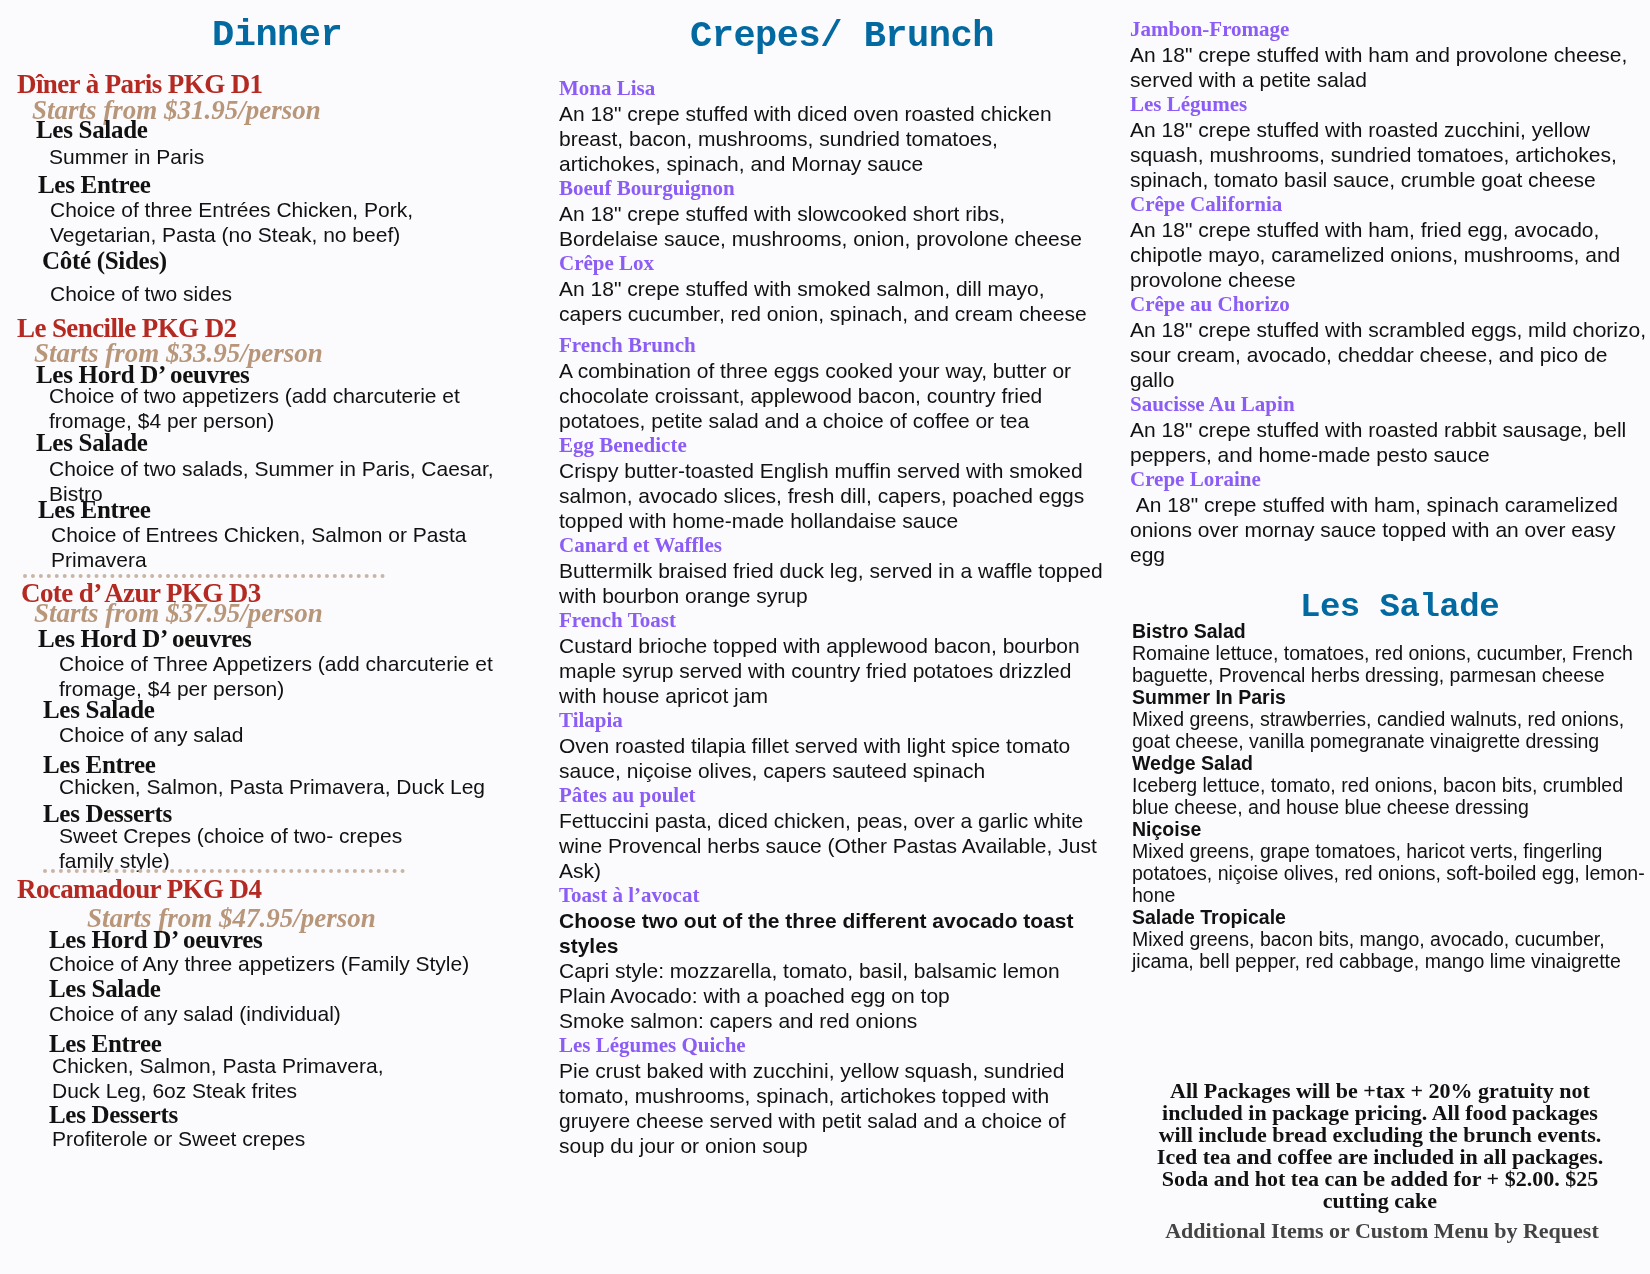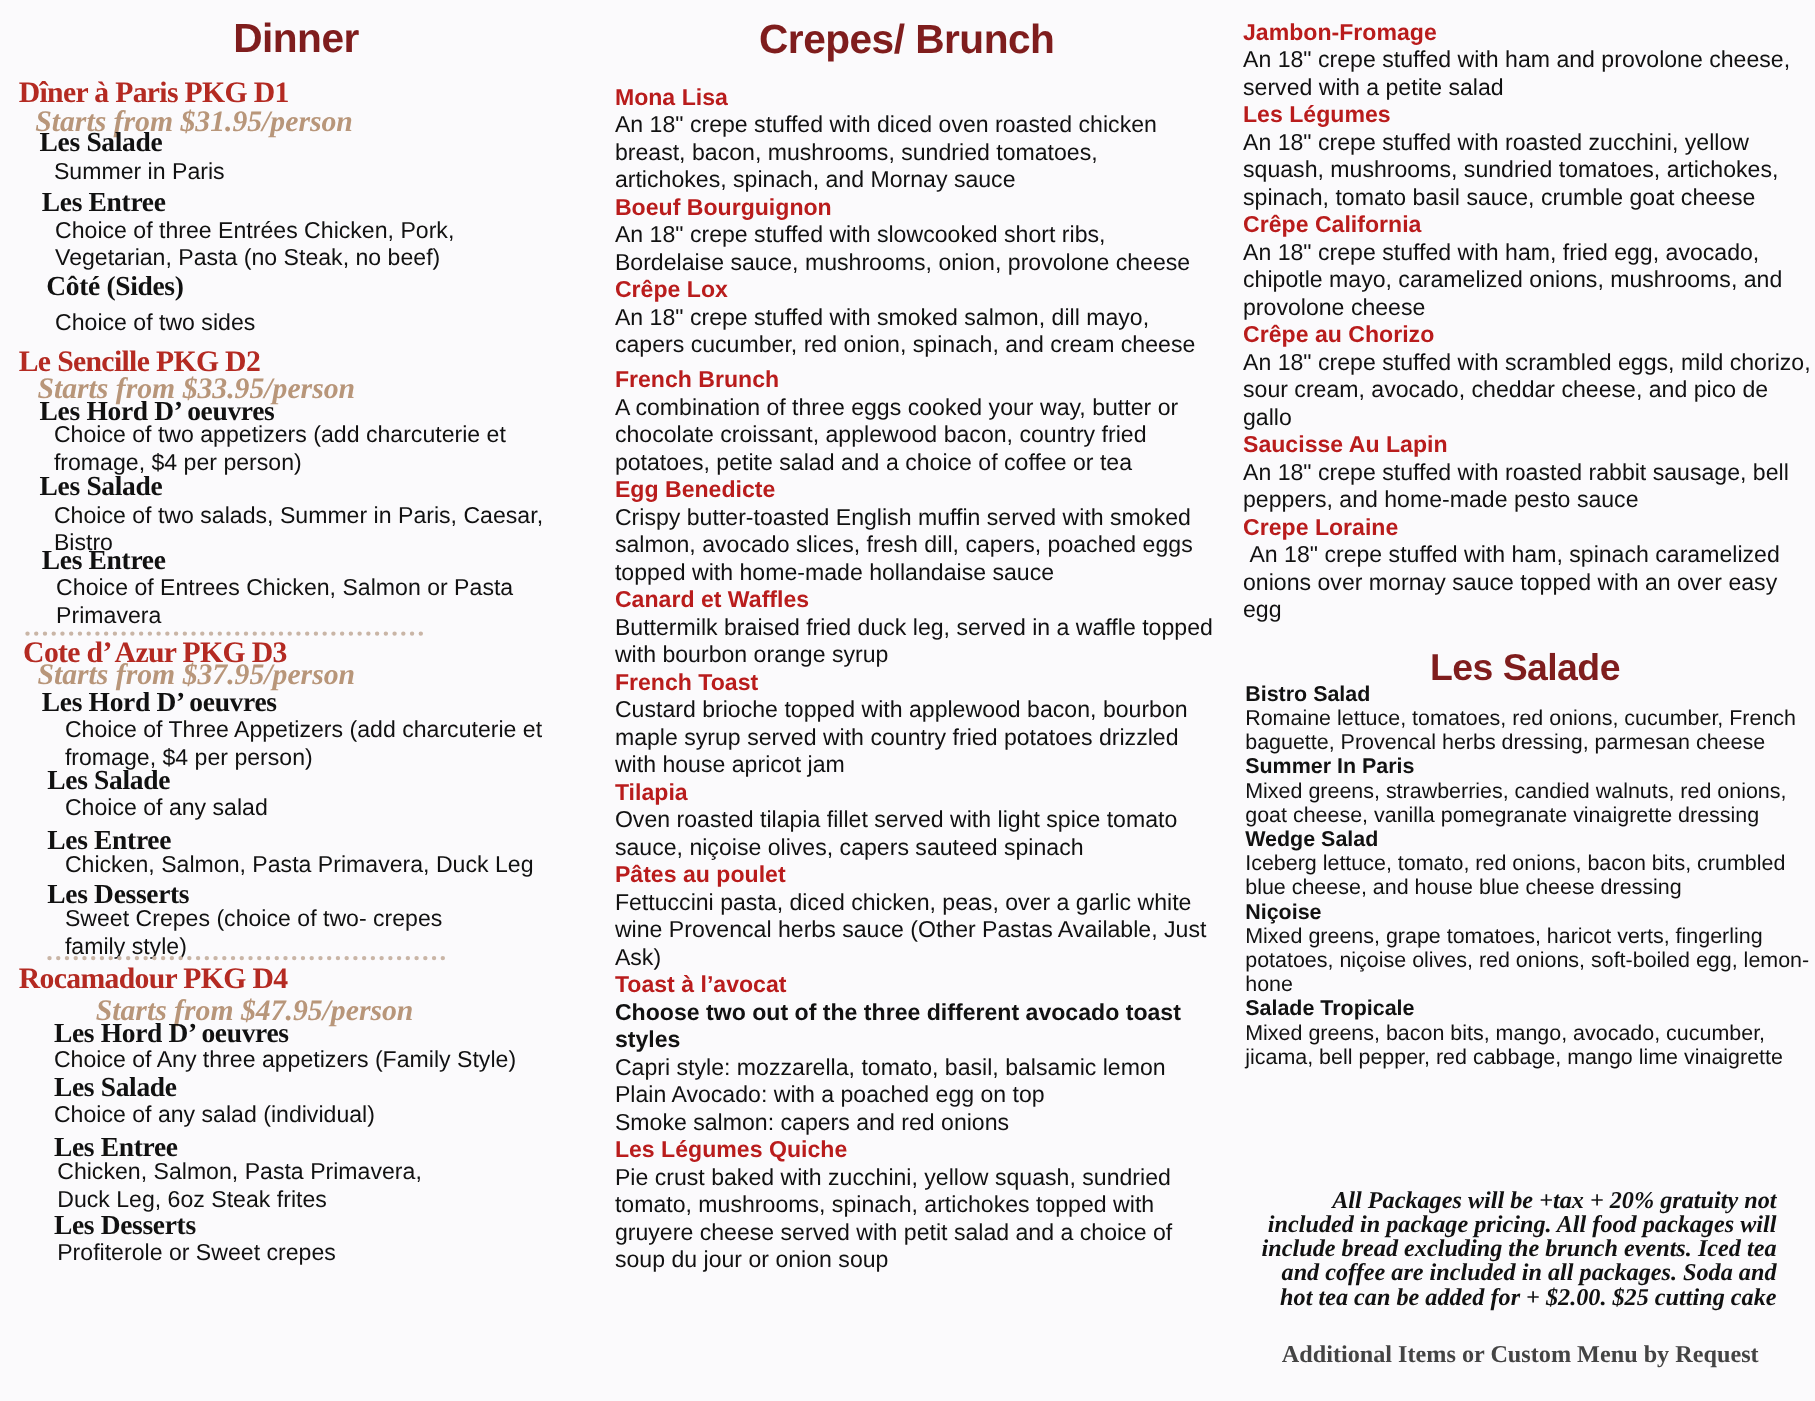--- a/index.html
+++ b/index.html
@@ -3,34 +3,34 @@
 <meta charset="utf-8">
 <style>
   html, body { margin:0; padding:0; }
   body {
     width:1650px; height:1274px; background:#fbfafc; position:relative; overflow:hidden;
     color:#111;
   }
   .abs { position:absolute; }
 
   
-  .sec-title { font-family:Liberation Sans, sans-serif; font-weight:bold; color:#7f1d1d; font-size:37px; letter-spacing:-0.5px; white-space:nowrap; }
+  .sec-title { font-family:Liberation Mono, monospace; font-weight:bold; color:#0369a1; font-size:37px; letter-spacing:-0.5px; white-space:nowrap; }
   .pkg-title { font-family:"Liberation Serif",serif; font-weight:bold; color:#b42a22; font-size:27px; letter-spacing:-0.6px; white-space:nowrap; line-height:1; }
   .price { font-family:"Liberation Serif",serif; font-style:italic; font-weight:bold; color:#b8967a; font-size:27px; white-space:nowrap; line-height:1; }
   .course { font-family:"Liberation Serif",serif; font-weight:bold; font-size:25px; color:#111; white-space:nowrap; line-height:1; letter-spacing:-0.3px; }
   .cdesc { font-family:"Liberation Sans",sans-serif; font-size:21px; color:#111; line-height:25px; white-space:nowrap; }
 
-  .item-name { font-family:Liberation Sans, sans-serif; font-weight:bold; font-size:21px; line-height:25px; color:#b91c1c; white-space:nowrap; }
+  .item-name { font-family:Liberation Serif, serif; font-weight:bold; font-size:21px; line-height:25px; color:#8b5cf6; white-space:nowrap; }
   .item-desc { font-family:"Liberation Sans",sans-serif; font-size:21px; line-height:25px; color:#111; }
   .col2 { left:559px; top:76px; width:545px; }
   .col3 { left:1130px; top:17px; width:520px; }
   .salad-name { font-family:"Liberation Sans",sans-serif; font-weight:bold; font-size:19.5px; line-height:22px; white-space:nowrap; }
   .salad-desc { font-family:"Liberation Sans",sans-serif; font-size:19.5px; line-height:22px; }
   .dots { border-top:4px dotted #c9b5a6; height:0; }
-  .note { font-family:"Liberation Serif",serif; font-weight:bold; font-size:22px; line-height:22px; text-align:right; color:#111;font-style:italic; }
+  .note { font-family:"Liberation Serif",serif; font-weight:bold; font-size:22px; line-height:22px; text-align:center; color:#111; }
   .request { font-family:"Liberation Serif",serif; font-weight:bold; font-size:22px; color:#444; text-align:center; white-space:nowrap; }
 </style>
 </head>
 <body>
 
 <div class="abs sec-title" style="left:212px;top:14px;">Dinner</div>
 
 <div class="abs pkg-title" style="left:17px;top:71px;">Dîner à Paris PKG D1</div>
 <div class="abs price" style="left:32px;top:97px;">Starts from  $31.95/person</div>
 <div class="abs course" style="left:36px;top:117px;">Les Salade</div>

